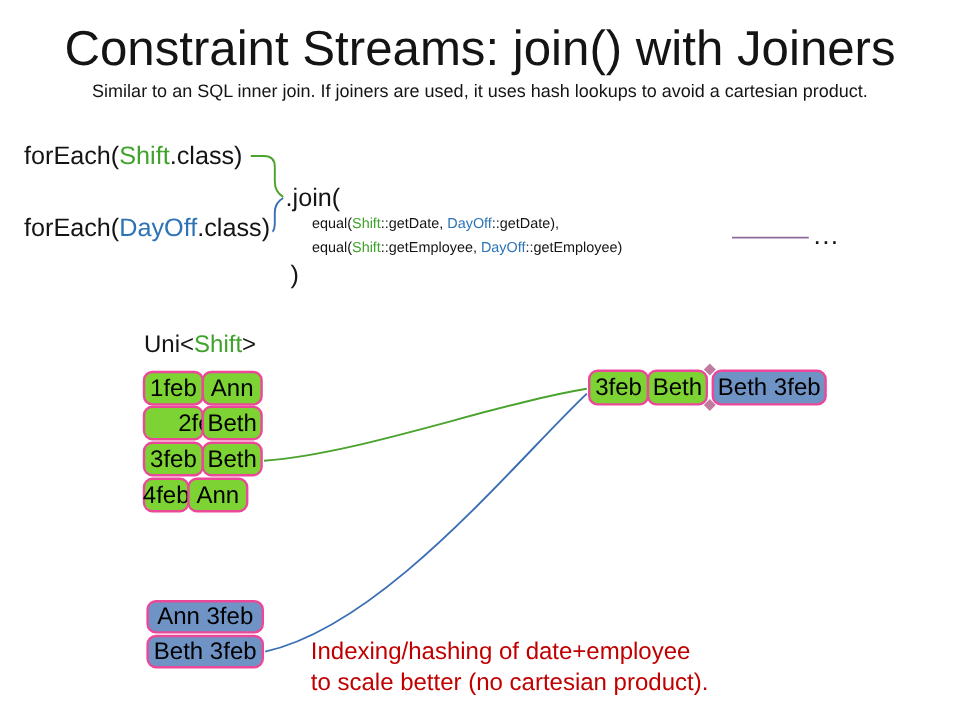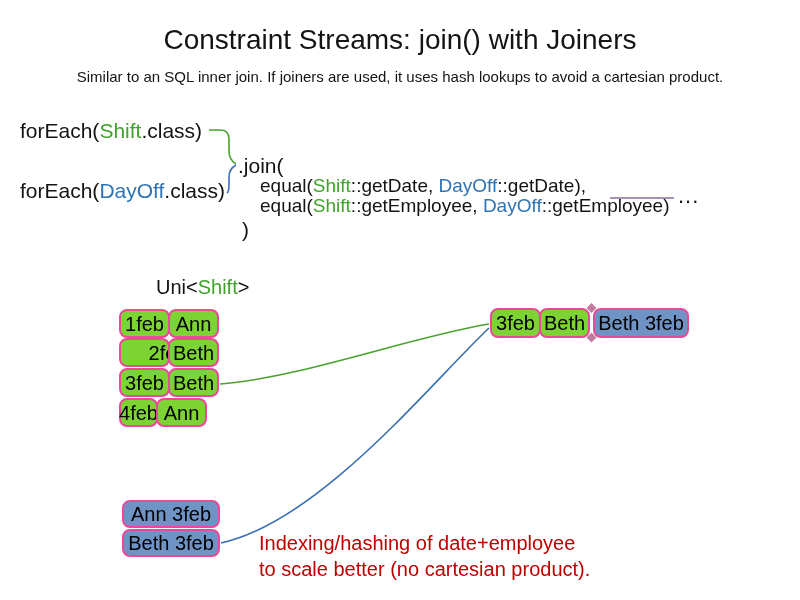--- a/index.html
+++ b/index.html
@@ -1,24 +1,24 @@
 <!DOCTYPE html>
 <html style="--shift-green: #3FA32B; --dayoff-blue: #2E74B5; --cell-green: #7DD234; --cell-blue: #7093C5; --employee-orange: #D5601A; --note-red: #C00000; --line-green: #4BA22E; --line-blue: #3A6FB5; --line-purple: #8E6A9E; --glue-pink: #C27BA0;"><head>
 <meta charset="utf-8">
 <style>
   html,body{margin:0;padding:0;background:#fff;}
   .slide{
     position:relative;width:800px;height:600px;background:#ffffff;overflow:hidden;
     font-family:"Liberation Sans",sans-serif;color:#141414;
   }
   .abs{position:absolute;}
-  .title{top:20px;left:0;width:800px;text-align:center;font-size:28px;line-height:40px;font-weight:400;}
+  .title{top:20px;left:0;width:800px;text-align:center;font-size:41px;line-height:40px;font-weight:400;}
   .subtitle{top:67px;left:0;width:800px;text-align:center;font-size:15px;line-height:19px;}
   .code-big{font-size:21px;line-height:24px;white-space:nowrap;}
-  .code-small{font-size:19px;line-height:20px;white-space:nowrap;}
+  .code-small{font-size:12px;line-height:20px;white-space:nowrap;}
   .ellipsis{font-size:22px;line-height:24px;letter-spacing:1px;}
   .t-shift{color:var(--shift-green);}
   .t-dayoff{color:var(--dayoff-blue);}
   .t-emp{color:var(--employee-orange);}
   .tbl-label{font-size:20px;line-height:24px;white-space:nowrap;}
   .row{display:flex;}
   .cell{
     box-sizing:border-box;border:2px solid #ec4899;border-radius:8px;
     display:flex;align-items:center;justify-content:center;
     font-size:20px;line-height:20px;white-space:nowrap;color:#000;
@@ -62,21 +62,21 @@
     <div class="abs code-big" style="left:238px;top:154px;">.join(</div>
 
     <div class="abs code-small" style="left:260px;top:176px;"><span>equal(</span><span class="t-shift">Shift</span><span>::getDate, </span><span class="t-dayoff">DayOff</span><span>::getDate),</span></div>
 
     <div class="abs code-small" style="left:260px;top:196px;"><span>equal(</span><span class="t-shift">Shift</span><span>::getEmployee, </span><span class="t-dayoff">DayOff</span><span>::getEmployee)</span></div>
 
     <div class="abs code-big" style="left:242px;top:218px;">)</div>
 
     <div class="abs ellipsis" style="left:678px;top:184px;">...</div>
 
-    <div class="abs tbl-label" style="left:120px;top:275px;margin-left:36px;"><span>Uni&lt;</span><span class="t-shift">Shift</span><span>&gt;</span></div>
+    <div class="abs tbl-label" style="left:120px;top:275px;"><span>Uni&lt;</span><span class="t-shift">Shift</span><span>&gt;</span></div>
 
     <div class="abs row" style="left:119px;top:309px;">
       <div class="cell green" style="width:51px;height:29px;">1feb</div>
       <div class="cell green overlap t-emp" style="width:51px;height:29px;">Ann</div>
     </div>
     <div class="abs row" style="left:119px;top:338px;">
       <div class="cell green" style="width:51px;height:29px;padding-left:47px;">2feb</div>
       <div class="cell green overlap t-emp" style="width:51px;height:29px;">Beth</div>
     </div>
     <div class="abs row" style="left:119px;top:368px;">

